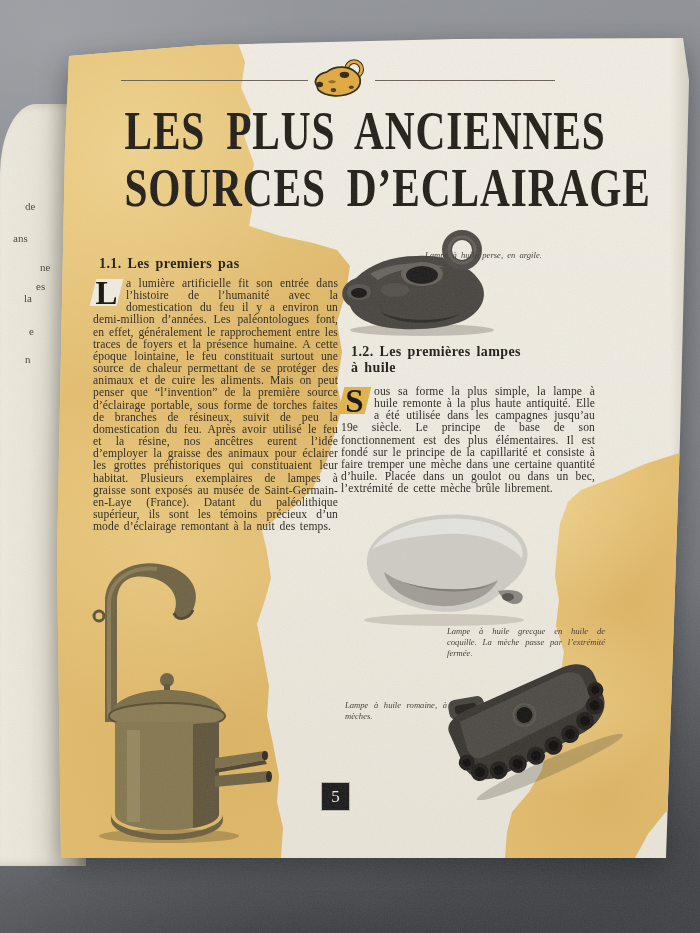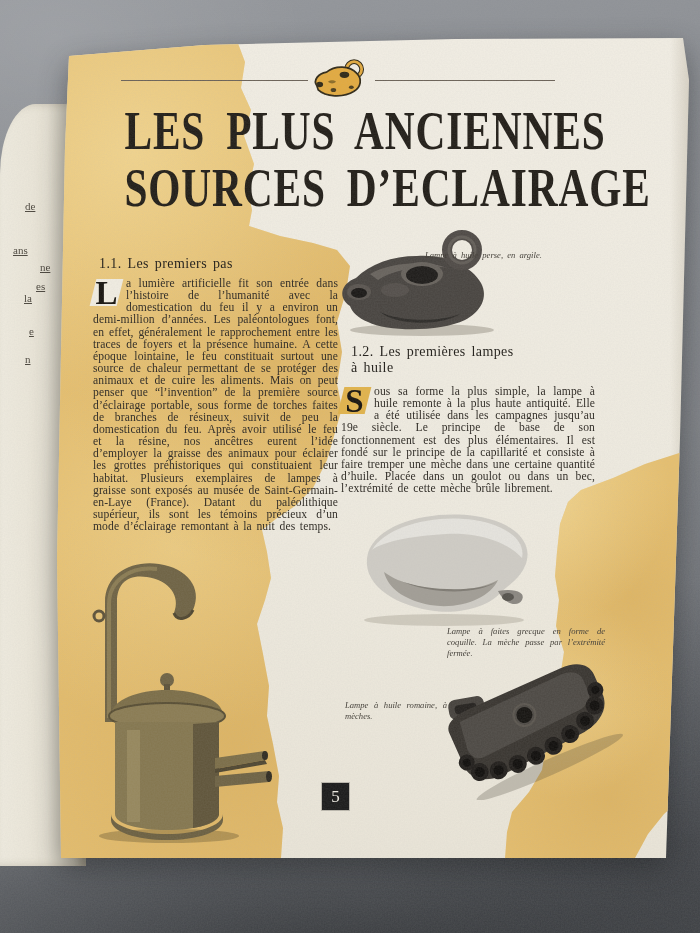--- a/index.html
+++ b/index.html
@@ -11,21 +11,21 @@
       radial-gradient(ellipse 420px 260px at 8% 4%, rgba(255,255,255,.10), transparent 60%),
       linear-gradient(168deg, #94979c 0%, #888b90 28%, #7e8186 52%, #6c6f74 74%, #54575b 100%);
   }
   .grain{position:absolute;inset:0;opacity:.22;pointer-events:none;z-index:60;}
 
   
   .prev-page{position:absolute;left:0;top:104px;width:86px;height:762px;
     border-top-left-radius:36px 70px;
     background:linear-gradient(90deg,#efebdf 0%,#e9e4d6 55%,#cdc7b6 86%,#b4ad9a 100%);
     box-shadow:inset -6px 0 8px rgba(90,80,60,.25);}
-  .frag{position:absolute;font-size:11px;color:#4a453c;text-decoration:underline;}
+  .frag{position:absolute;font-size:11px;color:#4a453c;}
 
   
   .page-wrap{position:absolute;left:55px;top:38px;width:634px;height:820px;
     filter:drop-shadow(0 10px 14px rgba(20,22,24,.45));}
   .page{position:absolute;inset:0;
     background:
       linear-gradient(90deg, rgba(125,112,88,.28) 0%, rgba(125,112,88,0) 3.5%),
       linear-gradient(270deg, rgba(125,112,88,.22) 0%, rgba(125,112,88,0) 3%),
       linear-gradient(180deg,#f2eee4 0%, #efebe0 55%, #eae5d8 100%);
     clip-path:polygon(14px 18px,150px 7px,400px 1px,628px 0px,634px 42px,625px 400px,611px 820px,300px 820px,6px 820px,2px 520px,10px 110px);}
@@ -43,21 +43,21 @@
   .parch-right{left:430px;top:400px;width:204px;height:420px;
     clip-path:polygon(204px 12px,160px 26px,128px 40px,96px 52px,83px 64px,75px 86px,72px 114px,70px 138px,74px 162px,71px 188px,79px 214px,74px 246px,70px 276px,62px 302px,57px 332px,44px 354px,27px 374px,22px 394px,20px 420px,150px 420px,163px 396px,179px 376px,204px 354px);}
 
   .rule{position:absolute;height:1px;background:#6a6156;}
   .ornament{position:absolute;left:255px;top:16px;width:62px;height:54px;}
 
   .title{position:absolute;left:38px;top:64px;width:524px;text-align:center;color:var(--c-title,#201c16);}
   .title-line{display:block;font-weight:700;font-size:47px;line-height:57px;letter-spacing:1px;word-spacing:11px;
     transform:scale(.88,1.18);transform-origin:50% 50%;white-space:nowrap;}
 
-  .h-sec{position:absolute;font-weight:400;font-size:14px;color:#1d1a15;letter-spacing:.4px;word-spacing:2px;}
+  .h-sec{position:absolute;font-weight:700;font-size:14px;color:#1d1a15;letter-spacing:.4px;word-spacing:2px;}
   .h-sec .l2{display:block;}
 
   .para{position:absolute;font-size:11.6px;line-height:12.15px;text-align:justify;color:#2b2721;
     letter-spacing:.1px;word-spacing:1.6px;}
   .dropcap{position:relative;float:left;width:27px;height:27px;margin:1px 6px 1px 0;}
   .dropcap::before{content:"";position:absolute;inset:0;transform:skewX(-14deg);background:var(--bg,#f1ede2);}
   .dropcap b{position:relative;display:block;font-size:33px;line-height:29px;text-align:center;color:#15120d;}
 
   .caption{position:absolute;font-style:italic;font-size:8.6px;line-height:11px;color:#3e3a33;
     text-align:justify;word-spacing:2px;}
@@ -66,21 +66,21 @@
   .pagenum{position:absolute;left:267px;top:745px;width:27px;height:27px;background:var(--c-pagenum,#191919);
     color:#efece3;font-size:17px;line-height:27px;text-align:center;box-shadow:0 0 0 1px rgba(0,0,0,.2);}
 </style>
 </head>
 <body>
 
 <div class="scene">
 
   <div class="prev-page">
     <span class="frag" style="left:25px;top:96px">de</span>
-    <span class="frag" style="left:13px;top:140px">ans</span>
+    <span class="frag" style="left:13px;top:128px">ans</span>
     <span class="frag" style="left:40px;top:157px">ne</span>
     <span class="frag" style="left:36px;top:176px">es</span>
     <span class="frag" style="left:24px;top:188px">la</span>
     <span class="frag" style="left:29px;top:221px">e</span>
     <span class="frag" style="left:25px;top:249px">n</span>
   </div>
 
   <div class="page-wrap">
     <div class="page">
 
@@ -142,21 +142,21 @@
 
       <svg class="fig" style="left:283px;top:460px" width="212" height="132" viewBox="0 0 212 132">
         <ellipse cx="106" cy="122" rx="80" ry="6" fill="#cfcabd"></ellipse>
         <path d="M30 55 C40 25 92 12 137 18 C177 24 197 45 187 68 C182 80 172 86 162 95 C152 108 120 118 90 112 C55 106 22 85 30 55 Z" fill="#cfccc5"></path>
         <path d="M34 52 C48 28 96 16 136 22 C168 27 188 42 184 60 C170 44 140 34 108 36 C72 38 44 44 34 52 Z" fill="#e6e4de"></path>
         <path d="M46 74 C72 94 132 98 160 82 C152 100 122 112 92 107 C66 102 50 90 46 74 Z" fill="#a19d95"></path>
         <path d="M60 82 C90 94 140 94 158 84 C140 96 96 98 60 82 Z" fill="#7e7a72"></path>
         <path d="M160 93 C176 90 188 94 184 102 C180 110 166 106 160 93 Z" fill="#8a8680"></path>
         <ellipse cx="170" cy="99" rx="6" ry="4" fill="#55524c"></ellipse>
       </svg>
-      <div class="caption" style="left:392px;top:588px;width:158px">Lampe à faites grecque en forme de coquille. La mèche passe par l’extrémité fermée.</div>
+      <div class="caption" style="left:392px;top:588px;width:158px">Lampe à huile grecque en huile de coquille. La mèche passe par l’extrémité fermée.</div>
 
       <div class="caption" style="left:290px;top:662px;width:118px">Lampe à huile romaine, à dix mèches.</div>
       <svg class="fig" style="left:378px;top:622px" width="195" height="140" viewBox="0 0 195 140">
         <g transform="rotate(-24 97 70)">
           <ellipse cx="100" cy="112" rx="80" ry="8" fill="rgba(60,55,45,.25)"></ellipse>
           <rect x="30" y="14" width="36" height="20" rx="7" transform="rotate(14 48 24)" fill="#45413c"></rect>
           <rect x="36" y="20" width="22" height="9" rx="4" transform="rotate(14 48 24)" fill="#23201d"></rect>
           <path d="M22 40 C22 30 34 26 50 26 L150 26 C168 26 178 34 178 46 L178 66 C178 82 164 92 146 94 L52 100 C34 100 22 90 22 76 Z" fill="#38342f"></path>
           <path d="M36 34 L148 32 C160 32 166 38 166 46 L166 58 C166 66 158 72 148 72 L44 76 C36 76 32 70 32 62 Z" fill="#4c4843"></path>
           <circle cx="98" cy="54" r="8" fill="#14120f"></circle>

